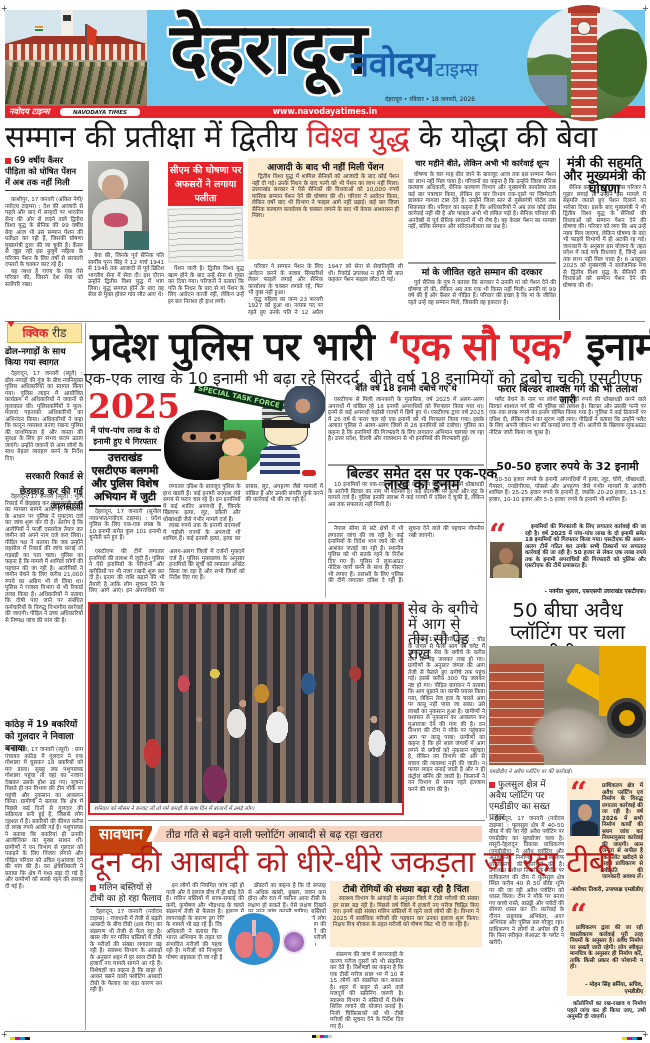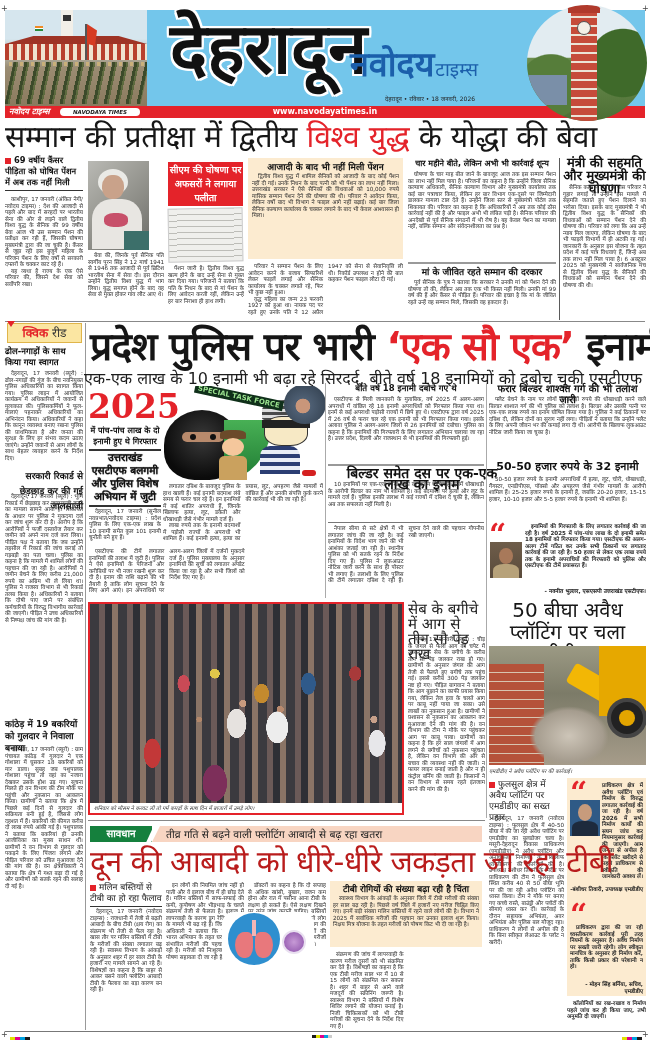--- a/index.html
+++ b/index.html
@@ -256,21 +256,21 @@
   <div class="abs txt" style="left:3px;top:146px;width:73px;height:56px;font-weight:bold">
       <p>प्राधिकरण द्वारा की जा रही ध्वस्तीकरण कार्रवाई पूरी तरह नियमों के अनुसार है। अवैध निर्माण पर सख्ती जारी रहेगी। लोग स्वीकृत मानचित्र के अनुसार ही निर्माण करें, ताकि किसी प्रकार की परेशानी न हो।</p>
     </div>
   <div class="abs" style="left:3px;top:203px;width:73px;font-size:5.6px;line-height:7px;text-align:right;font-weight:bold">- मोहन सिंह बर्निया, सचिव, एमडीडीए</div>
 </div>
 <div class="abs txt" style="left:567px;top:1000px;width:79px;height:26px;font-weight:bold">
     <p>कॉलोनियों का रख-रखाव व निर्माण पहले जांच कर ही किया जाए, तभी अनुमति दी जाएगी।</p>
   </div>
 
 <div class="line" style="left:88px;top:820px;width:397px;height:1px;background:#888"></div>
-<div class="abs" style="left:90px;top:826px;width:62px;height:16px;background:#15803d;color:#fff;font-size:10px;line-height:16px;text-align:center;font-weight:bold">सावधान</div>
+<div class="abs" style="left:90px;top:826px;width:62px;height:28px;background:#c2410c;color:#fff;font-size:15px;line-height:16px;text-align:center;font-weight:bold">सावधान</div>
 <div class="abs" style="left:152px;top:826px;width:330px;height:16px;background:#f8d5c2;clip-path:polygon(8px 0,100% 0,100% 100%,0 100%)"></div>
 <div class="abs" style="left:150px;top:826px;width:5px;height:16px;background:#fff;transform:skewX(-25deg)"></div>
 <div class="abs" style="left:166px;top:826px;width:316px;font-size:10.5px;line-height:16px;white-space:nowrap;color:#222">तीव्र गति से बढ़ने वाली फ्लोटिंग आबादी से बढ़ रहा खतरा</div>
 <div class="abs" style="left:90px;top:843px;width:395px;font-size:30px;line-height:38px;white-space:nowrap;color:#b91c1c;letter-spacing:-0.5px">दून की आबादी को धीरे-धीरे जकड़ता जा रहा टीबी</div>
 <div class="abs" style="left:90px;top:882px;width:72px;font-size:8.8px;line-height:11px;color:#222;border-bottom:1px solid #333;padding-bottom:2px"><span class="bullet"></span><span>मलिन बस्तियों से टीबी का हो रहा फैलाव</span></div>
 <div class="abs txt" style="left:90px;top:908px;width:72px;height:121px">
     <p>देहरादून, 17 जनवरी (नवोदय टाइम्स) : राजधानी में तेजी से बढ़ती आबादी के बीच टीबी (क्षय रोग) का संक्रमण भी तेजी से फैल रहा है। खास तौर पर मलिन बस्तियों में टीबी के मरीजों की संख्या लगातार बढ़ रही है। स्वास्थ्य विभाग के आंकड़ों के अनुसार शहर में हर साल टीबी के हजारों नए मामले सामने आ रहे हैं। विशेषज्ञों का कहना है कि बाहर से आकर बसने वाली फ्लोटिंग आबादी टीबी के फैलाव का बड़ा कारण बन रही है।</p>
   </div>
 <div class="abs txt" style="left:166px;top:882px;width:78px;height:147px">
     <p>इन लोगों की नियमित जांच नहीं हो पाती और वे इलाज बीच में ही छोड़ देते हैं। मलिन बस्तियों में साफ-सफाई की कमी, कुपोषण और भीड़भाड़ के चलते संक्रमण तेजी से फैलता है। इलाज में लापरवाही के कारण ड्रग रेजिस्टेंट टीबी के मामले भी बढ़ रहे हैं। जिला क्षय रोग अधिकारी ने बताया कि टीबी मुक्त भारत अभियान के तहत घर-घर जाकर संभावित मरीजों की पहचान की जा रही है। मरीजों को निःशुल्क दवा और पोषण सहायता दी जा रही है।</p>

